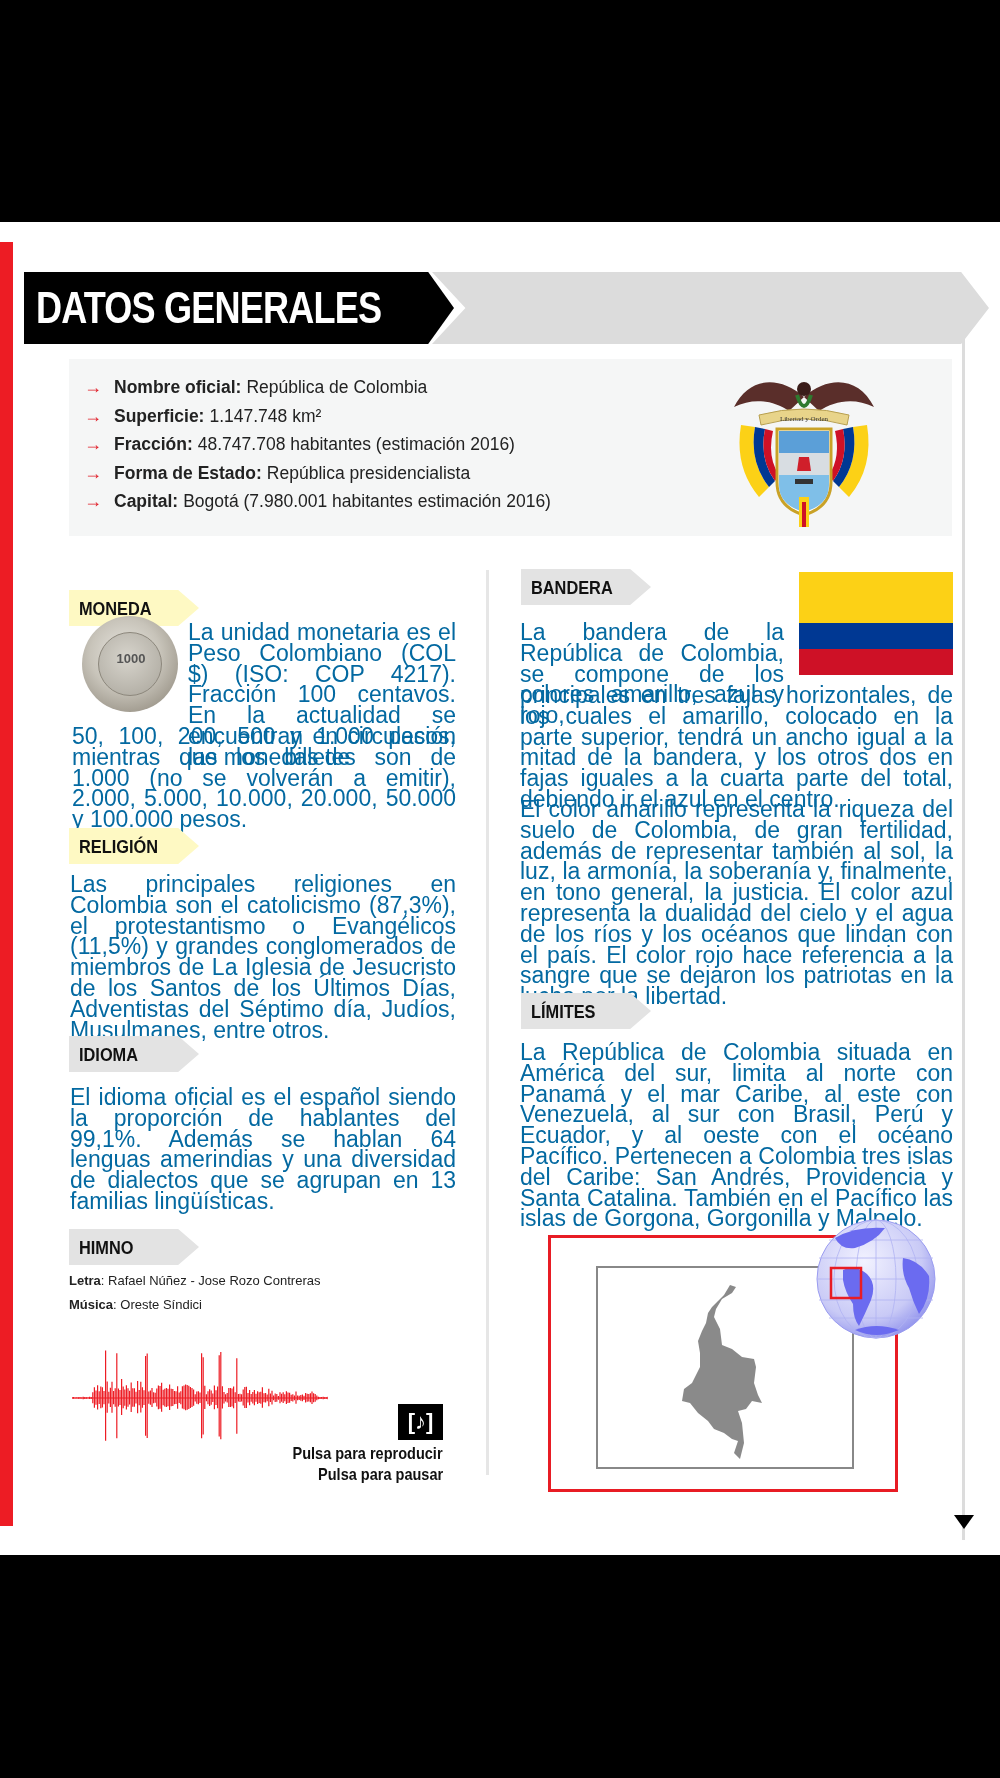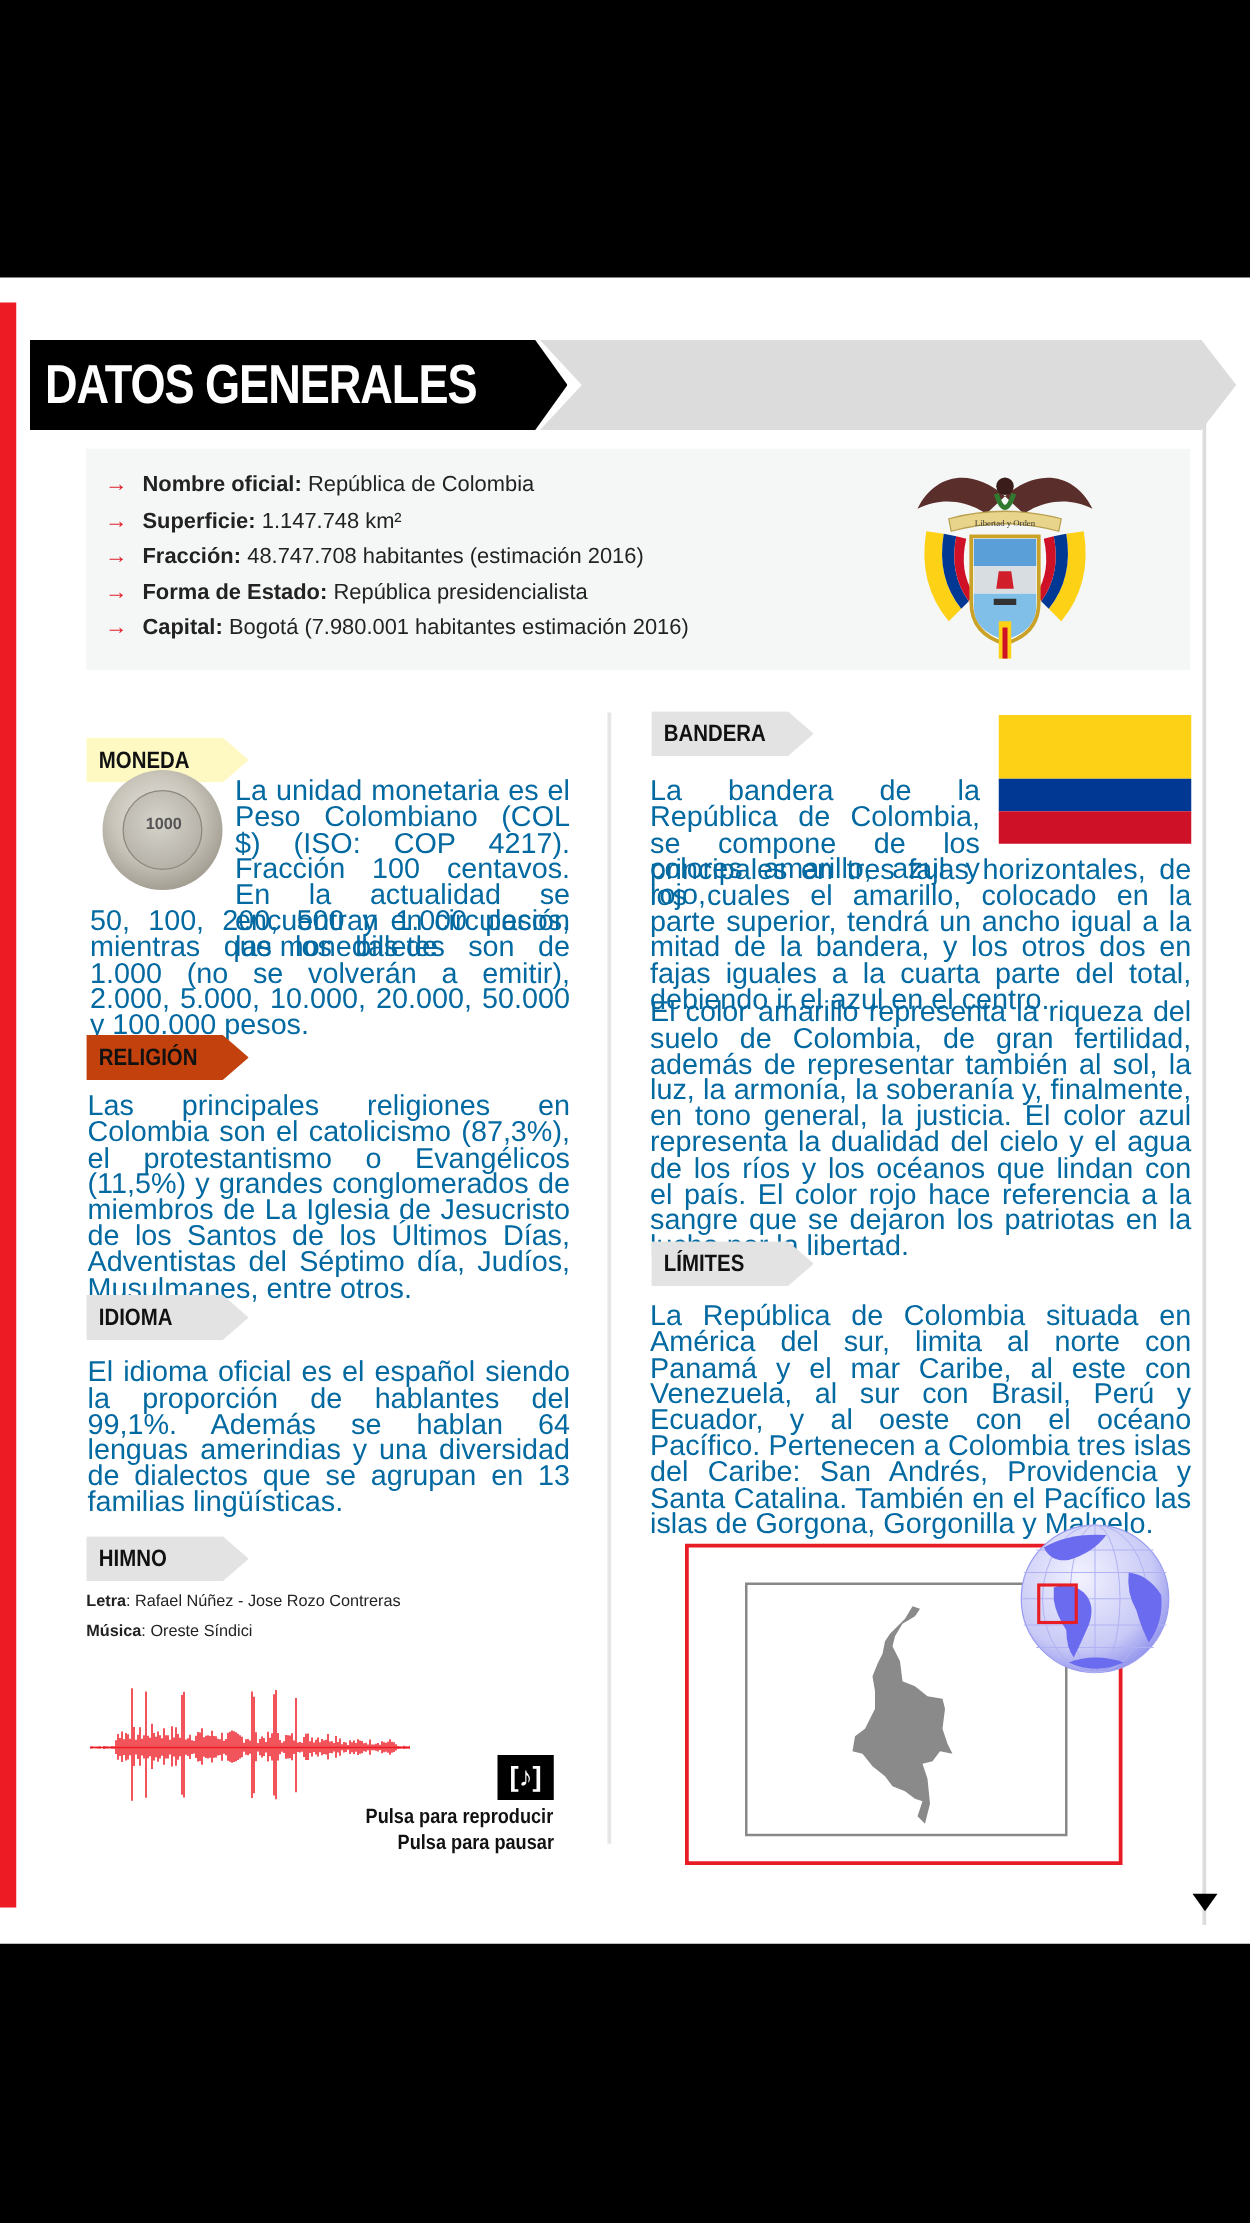--- a/index.html
+++ b/index.html
@@ -139,21 +139,21 @@
       <span>MONEDA</span>
     </div>
   <div class="coin">
       <div class="inner">
         <div class="val">1000</div>
       </div>
     </div>
   <div class="txt" style="left:188px; top:400px; width:268px;">La unidad monetaria es el Peso Colombiano (COL $) (ISO: COP 4217). Fracción 100 centavos. En la actualidad se encuentran en circulación las monedas de</div>
   <div class="txt" style="left:72px; top:504px; width:384px;">50, 100, 200, 500 y 1.000 pesos, mientras que los billetes son de 1.000 (no se volverán a emitir), 2.000, 5.000, 10.000, 20.000, 50.000 y 100.000 pesos.</div>
 
-  <div class="tag" style="left: 69px; top: 606px; background: #c2410c;">
+  <div class="tag" style="left: 69px; top: 606px; background: #fef9c3;">
       <span>RELIGIÓN</span>
     </div>
   <div class="txt" style="left:70px; top:652px; width:386px;">Las principales religiones en Colombia son el catolicismo (87,3%), el protestantismo o Evangélicos (11,5%) y grandes conglomerados de miembros de La Iglesia de Jesucristo de los Santos de los Últimos Días, Adventistas del Séptimo día, Judíos, Musulmanes, entre otros.</div>
 
   <div class="tag" style="left: 69px; top: 814px; background: rgb(227, 227, 227); text-decoration: underline;">
       <span>IDIOMA</span>
     </div>
   <div class="txt" style="left:70px; top:865px; width:386px;">El idioma oficial es el español siendo la proporción de hablantes del 99,1%. Además se hablan 64 lenguas amerindias y una diversidad de dialectos que se agrupan en 13 familias lingüísticas.</div>
 
   <div class="tag" style="left: 69px; top: 1007px; background: rgb(227, 227, 227);">

